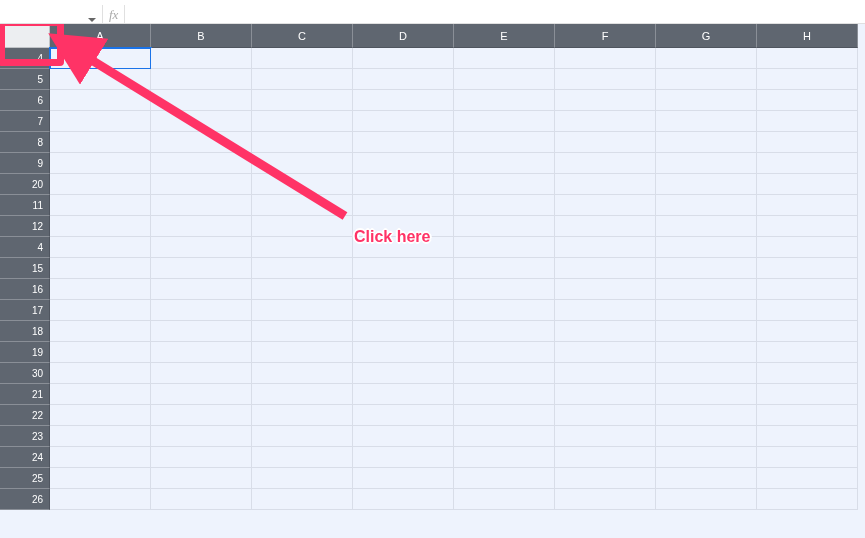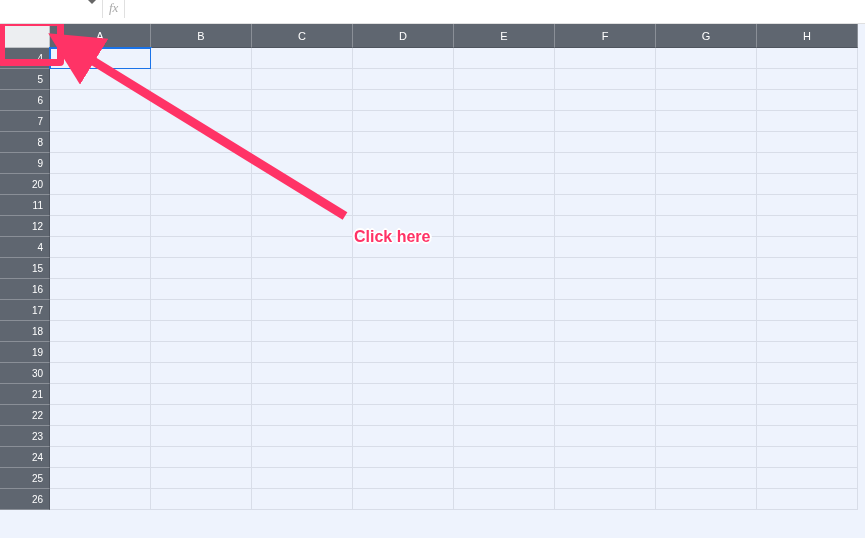--- a/index.html
+++ b/index.html
@@ -1,21 +1,21 @@
 <!DOCTYPE html>
 <html><head>
 <meta charset="utf-8">
 <style>
   * { box-sizing: border-box; margin: 0; padding: 0; }
   html, body { width: 865px; height: 538px; overflow: hidden; font-family: Arial, sans-serif; font-size: 11px; background: #fff; }
 
   .topbar {
     height: 24px;
     display: flex;
-    align-items: flex-start;
+    align-items: flex-end;
     border-bottom: 1px solid #e0e0e0;
     background: #fff;
     padding-left: 6px;
   }
   .namebox-wrap {
     width: 78px;
     height: 20px;
     display: flex;
     align-items: center;
     color: #888;

